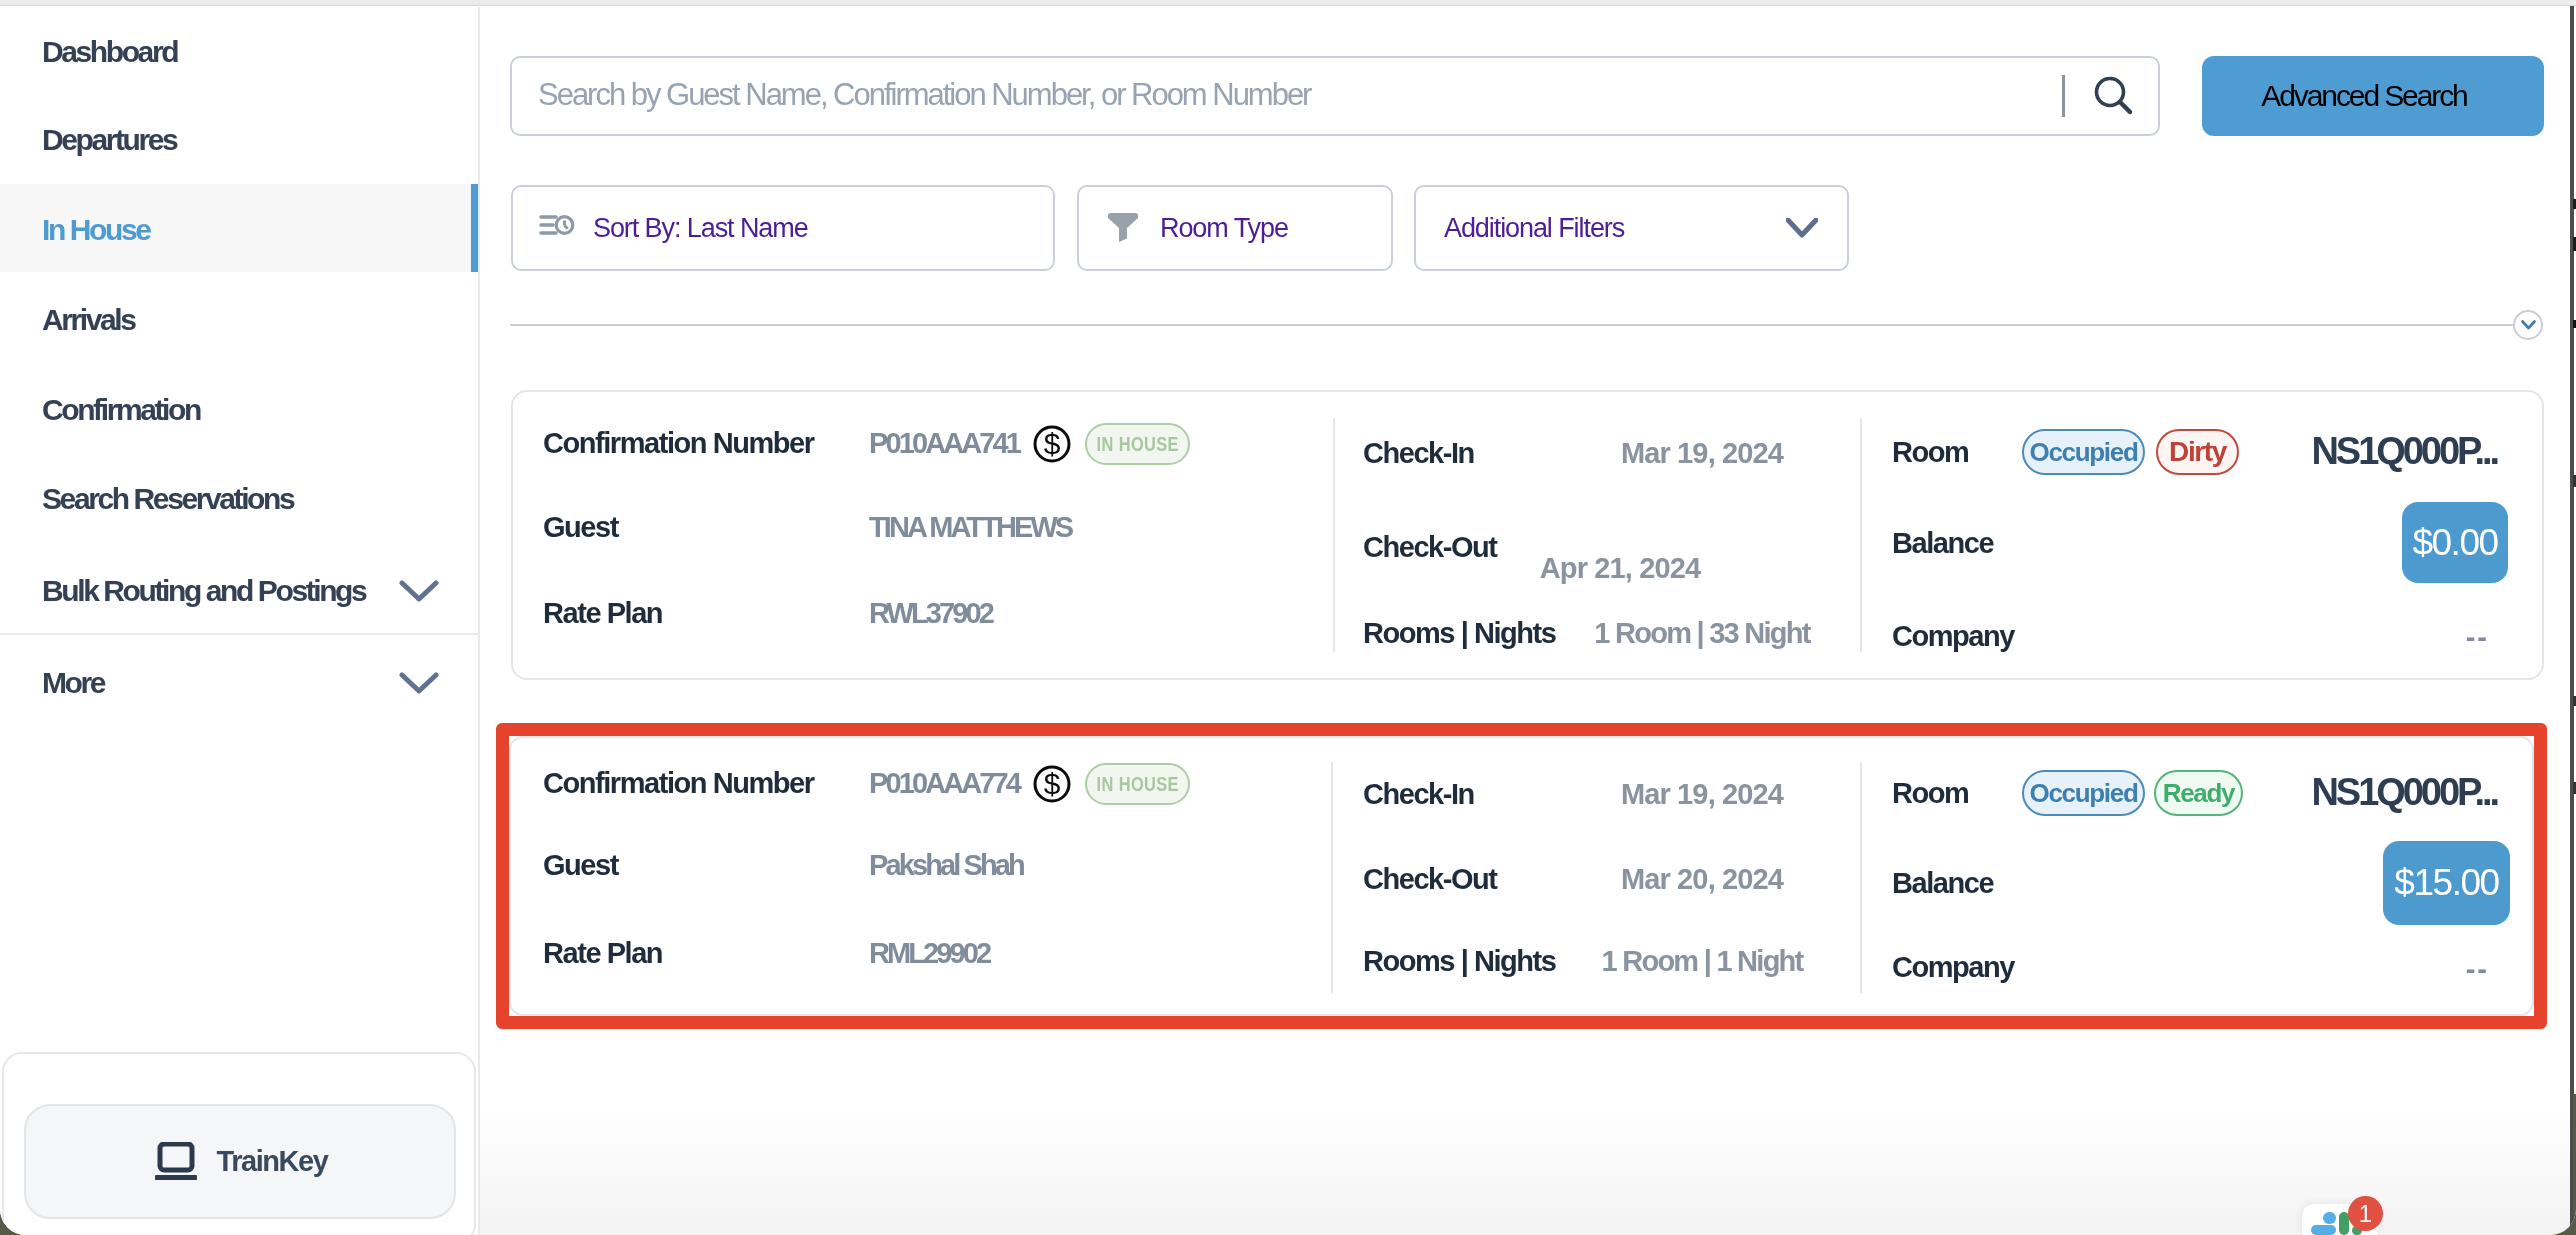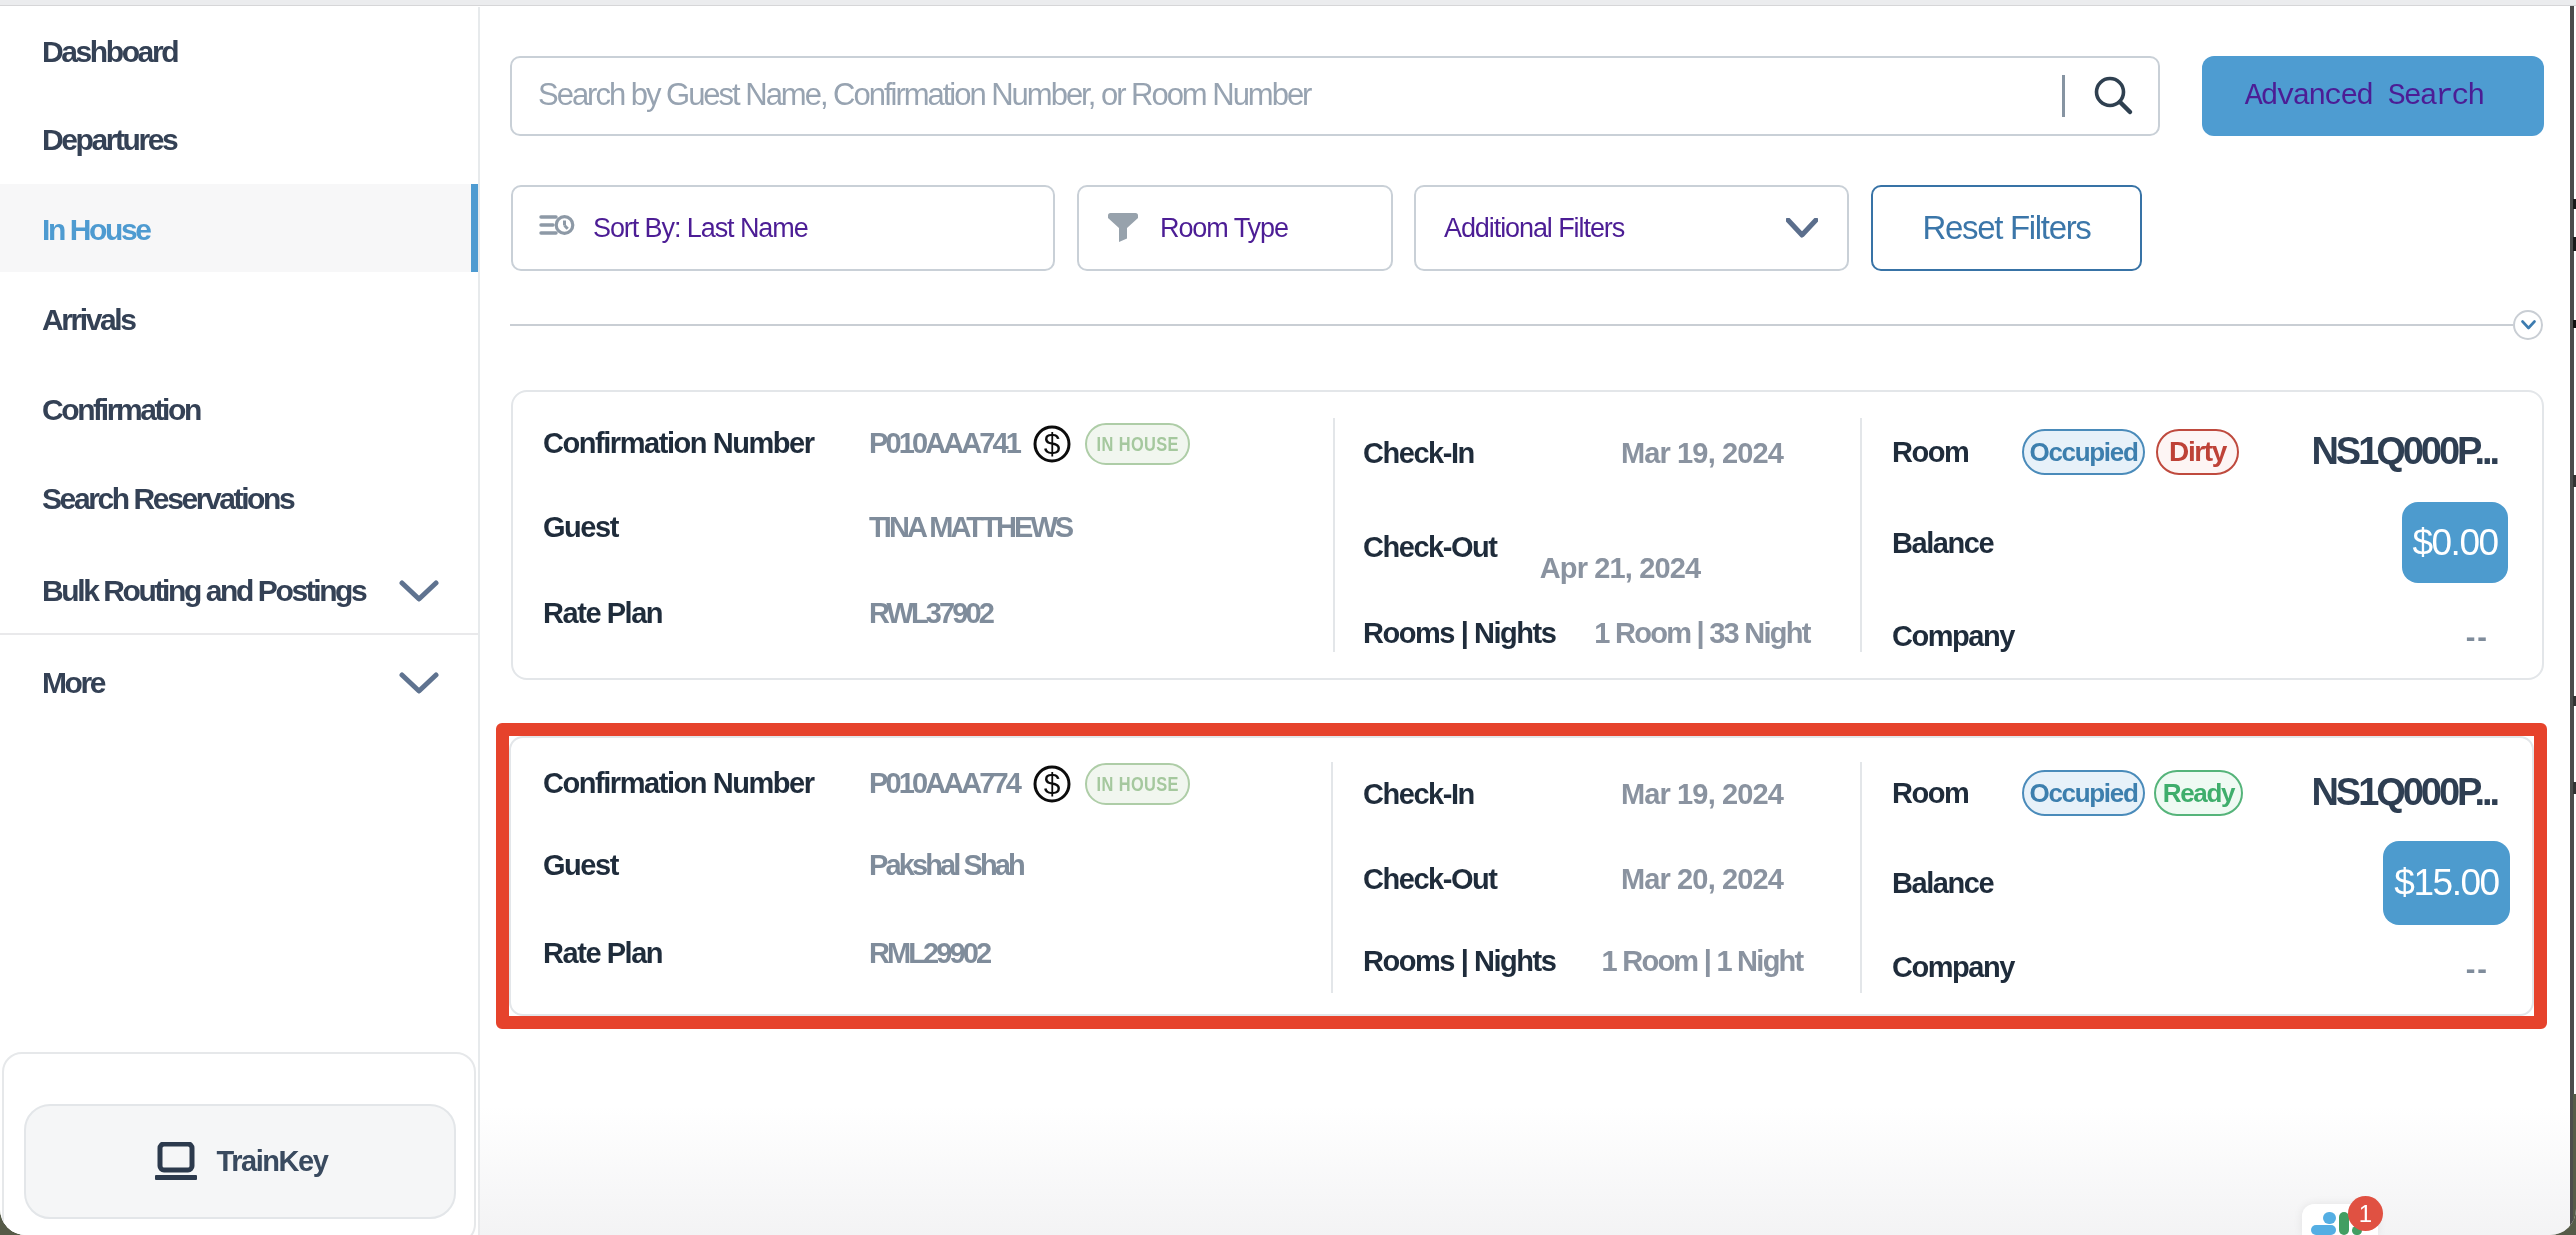--- a/index.html
+++ b/index.html
@@ -68,21 +68,21 @@
   </div>
 
   <div class="inputbox" style="left:510px;top:56px;width:1650px;height:80px;"></div>
   <div class="abs" style="left:538px;top:95px;transform:translateY(-50%);font-size:31px;letter-spacing:-0.065em;color:#97a3b1;">Search by Guest Name, Confirmation Number, or Room Number</div>
   <div class="abs" style="left:2062px;top:75px;width:3px;height:42px;background:#8694a2;"></div>
   <svg class="abs" style="left:2093px;top:75px;" width="42" height="42" viewBox="0 0 42 42">
     <circle cx="17" cy="17" r="13.5" fill="none" stroke="#2f4050" stroke-width="3.6"></circle>
     <line x1="27" y1="27" x2="37" y2="37" stroke="#2f4050" stroke-width="4.5" stroke-linecap="round"></line>
   </svg>
   <div class="abs" style="left:2202px;top:56px;width:342px;height:80px;background:#4e9cd1;border-radius:12px;display:flex;align-items:center;justify-content:center;padding-right:18px;">
-    <span style="font-size:30px;letter-spacing:-0.07em;color:#4c1d95;font-family:Liberation Mono, monospace;">Advanced Search</span>
+    <span style="font-size:30px;letter-spacing:-0.07em;color:#000000;">Advanced Search</span>
   </div>
 
   <div class="inputbox" style="left:511px;top:185px;width:544px;height:86px;"></div>
   <svg class="abs" style="left:539px;top:210px;" width="36" height="30" viewBox="0 0 36 30">
     <line x1="2" y1="7" x2="17" y2="7" stroke="#8d99a6" stroke-width="3.4" stroke-linecap="round"></line>
     <line x1="2" y1="15" x2="14" y2="15" stroke="#8d99a6" stroke-width="3.4" stroke-linecap="round"></line>
     <line x1="2" y1="23" x2="17" y2="23" stroke="#8d99a6" stroke-width="3.4" stroke-linecap="round"></line>
     <circle cx="25.5" cy="15" r="8.3" fill="none" stroke="#8d99a6" stroke-width="3.2"></circle>
     <line x1="25.5" y1="10.5" x2="25.5" y2="15.5" stroke="#8d99a6" stroke-width="3"></line>
     <line x1="25.5" y1="15.5" x2="28.7" y2="18.7" stroke="#8d99a6" stroke-width="3"></line>
@@ -94,23 +94,20 @@
     <path d="M2.5 0 H27.5 Q30 0 30 2.5 V5 L19 15 V25.5 L11 29 V15 L0 5 V2.5 Q0 0 2.5 0 Z" fill="#97a2ac"></path>
   </svg>
   <div class="ftxt" style="left:1160px;top:228px;">Room Type</div>
 
   <div class="inputbox" style="left:1414px;top:185px;width:435px;height:86px;"></div>
   <div class="ftxt" style="left:1444px;top:228px;">Additional Filters</div>
   <svg class="abs" style="left:1786px;top:218px;" width="32" height="20" viewBox="0 0 32 20">
         <path d="M2 2 L16 17 L30 2" fill="none" stroke="#5b6e8c" stroke-width="5" stroke-linecap="round" stroke-linejoin="round"></path>
       </svg>
 
-  <div class="abs" style="left:1871px;top:185px;width:271px;height:86px;border:2.5px solid #3873a6;border-radius:10px;display:flex;align-items:center;justify-content:center;">
-    <span style="font-size:33px;letter-spacing:-0.04em;color:#3b76a9;">Reset Filters</span>
-  </div>
 
   <div class="abs" style="left:510px;top:324px;width:2003px;height:2px;background:#c9ced4;"></div>
   <div class="abs" style="left:2513px;top:310px;width:30px;height:30px;border:2px solid #c9ced4;border-radius:50%;"></div>
   <svg class="abs" style="left:2521px;top:320px;" width="15" height="10" viewBox="0 0 15 10">
         <path d="M1.5 1.5 L7.5 8 L13.5 1.5" fill="none" stroke="#3d7cb0" stroke-width="2.6" stroke-linecap="round" stroke-linejoin="round"></path>
       </svg>
 
   <div class="card" style="left:511px;top:390px;width:2033px;height:290px;"></div>
   <div class="lbl" style="left:543px;top:443px;">Confirmation Number</div>
   <div class="lbl" style="left:543px;top:527px;">Guest</div>

